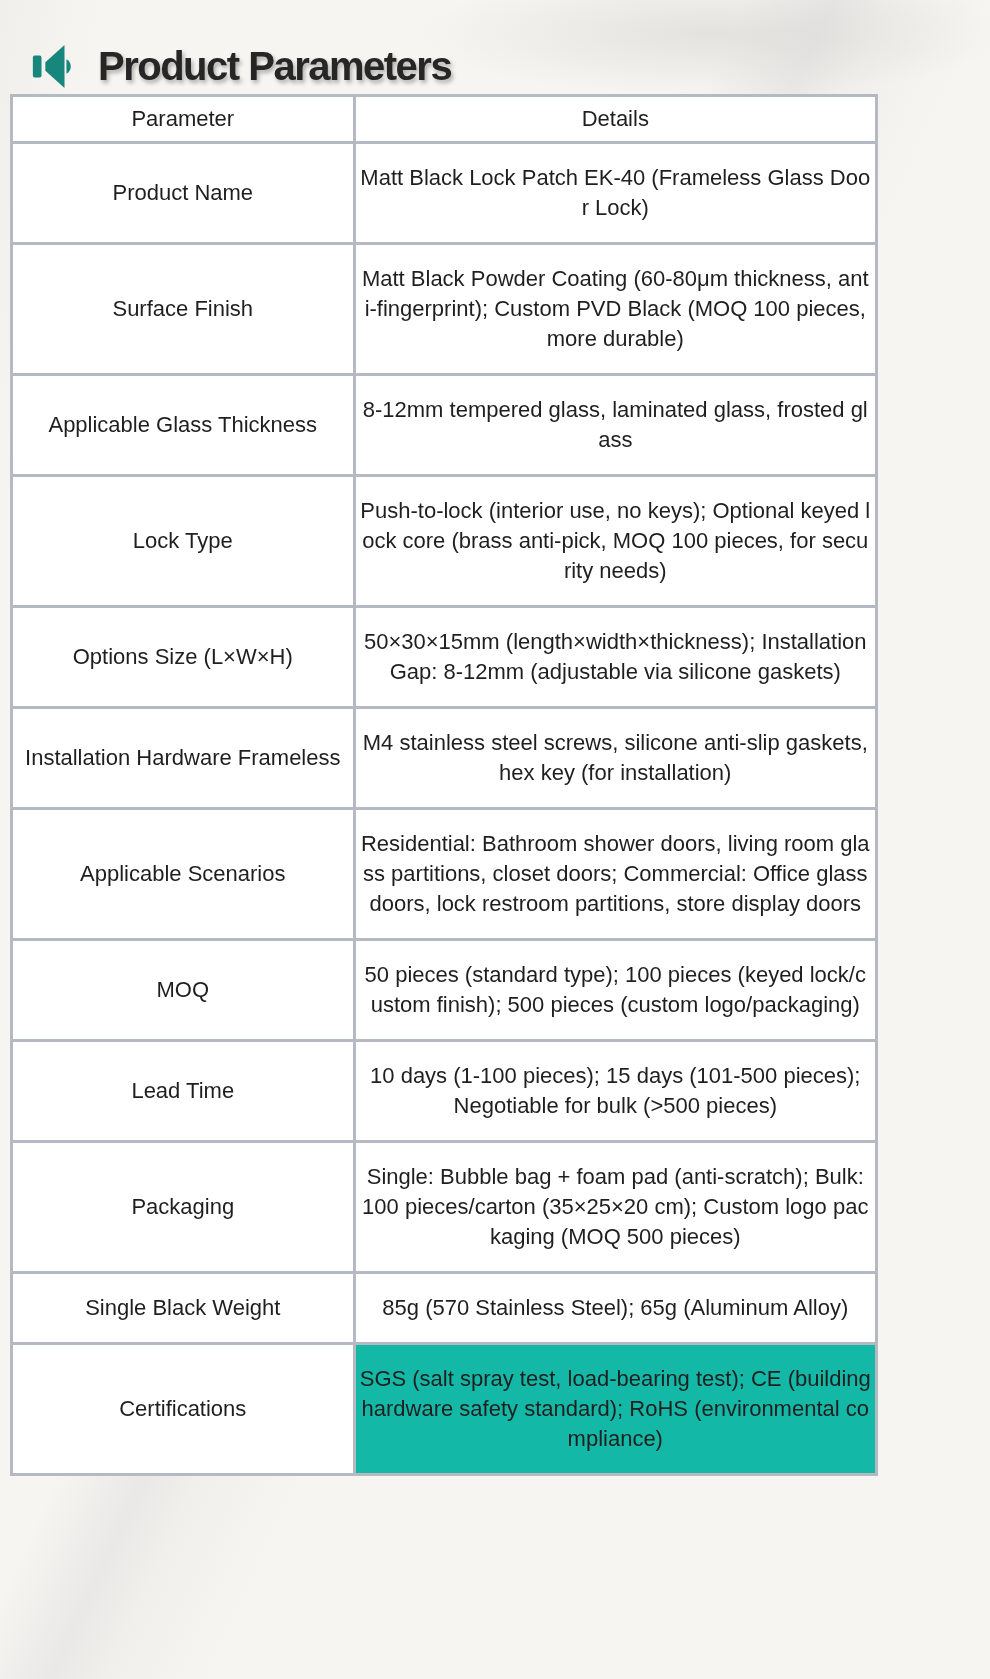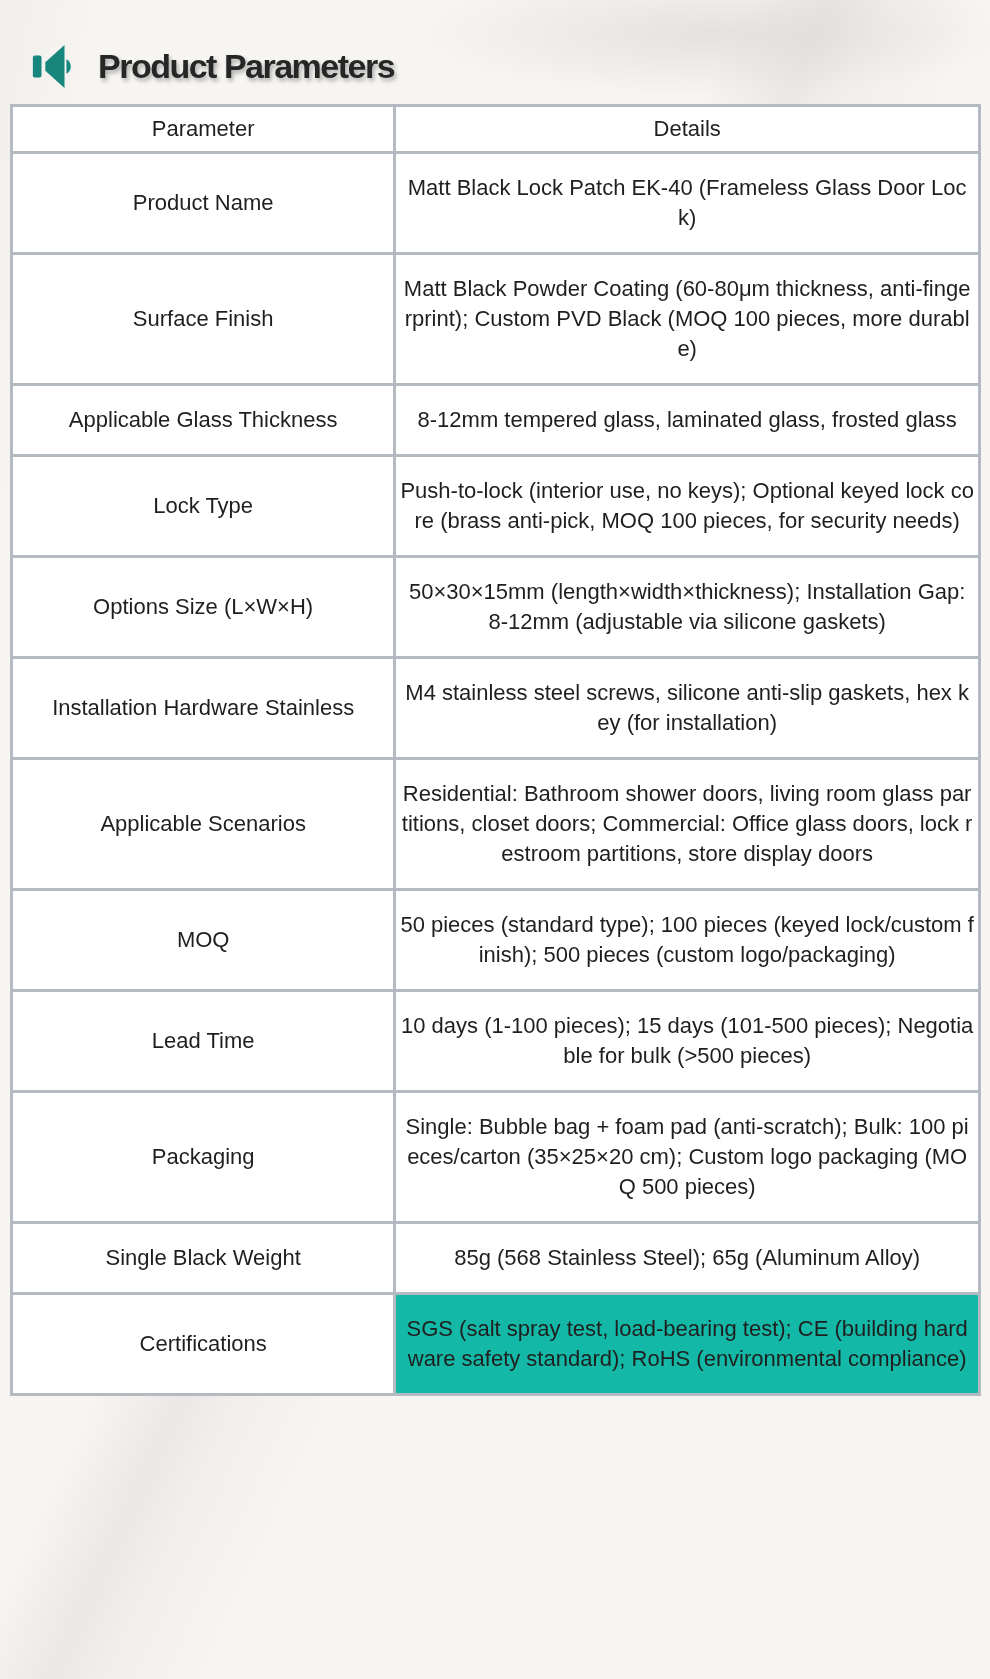--- a/index.html
+++ b/index.html
@@ -18,31 +18,31 @@
   .page{ width:990px; height:1679px; position:relative; }
 
   
   .header{
     display:flex; align-items:center;
     margin:38px 0 0 30px; height:56px;
   }
   .speaker-icon{ width:46px; height:50px; flex:0 0 auto; }
   .title{
     margin-left:22px;
-    font-size:34px; font-weight:bold; letter-spacing:-1.5px;
+    font-size:40px; font-weight:bold; letter-spacing:-1.5px;
     color:#262626;
     text-shadow:2px 3px 4px rgba(0,0,0,0.30);
     white-space:nowrap;
     text-align:right;
   }
 
   
   .param-table{
-    width:971px;
-    margin:10px 9px 0 10px;
+    width:868px;
+    margin:0 9px 0 10px;
     border-collapse:collapse;
     table-layout:fixed;
     background:#ffffff;
   }
   .param-table th, .param-table td{
     border:3px solid #b5bac2;
     text-align:center;
     vertical-align:middle;
     font-weight:normal;
     font-size:22px;
@@ -103,21 +103,21 @@
           <td class="details-cell">Push-to-lock (interior use, no keys); Optional keyed lock core (brass anti-pick, MOQ 100 pieces, for security needs)</td>
         </tr>
 
         <tr>
           <td class="parameter-cell">Options Size (L×W×H)</td>
           <td class="details-cell">50×30×15mm (length×width×thickness); Installation Gap: 8-12mm (adjustable via silicone gaskets)</td>
         </tr>
 
 
         <tr>
-          <td class="parameter-cell">Installation Hardware Stainless</td>
+          <td class="parameter-cell">Installation Hardware Frameless</td>
           <td class="details-cell">M4 stainless steel screws, silicone anti-slip gaskets, hex key (for installation)</td>
         </tr>
 
         <tr>
           <td class="parameter-cell">Applicable Scenarios</td>
           <td class="details-cell">Residential: Bathroom shower doors, living room glass partitions, closet doors; Commercial: Office glass doors, lock restroom partitions, store display doors</td>
         </tr>
 
         <tr>
           <td class="parameter-cell">MOQ</td>
@@ -129,21 +129,21 @@
           <td class="details-cell">10 days (1-100 pieces); 15 days (101-500 pieces); Negotiable for bulk (&gt;500 pieces)</td>
         </tr>
 
         <tr>
           <td class="parameter-cell">Packaging</td>
           <td class="details-cell">Single: Bubble bag + foam pad (anti-scratch); Bulk: 100 pieces/carton (35×25×20 cm); Custom logo packaging (MOQ 500 pieces)</td>
         </tr>
 
         <tr>
           <td class="parameter-cell">Single Black Weight</td>
-          <td class="details-cell">85g (568 Stainless Steel); 65g (Aluminum Alloy)</td>
+          <td class="details-cell">85g (570 Stainless Steel); 65g (Aluminum Alloy)</td>
         </tr>
 
         <tr>
           <td class="parameter-cell">Certifications</td>
           <td class="details-cell">SGS (salt spray test, load-bearing test); CE (building hardware safety standard); RoHS (environmental compliance)</td>
         </tr>
       </tbody>
   </table>
 
 </div>

